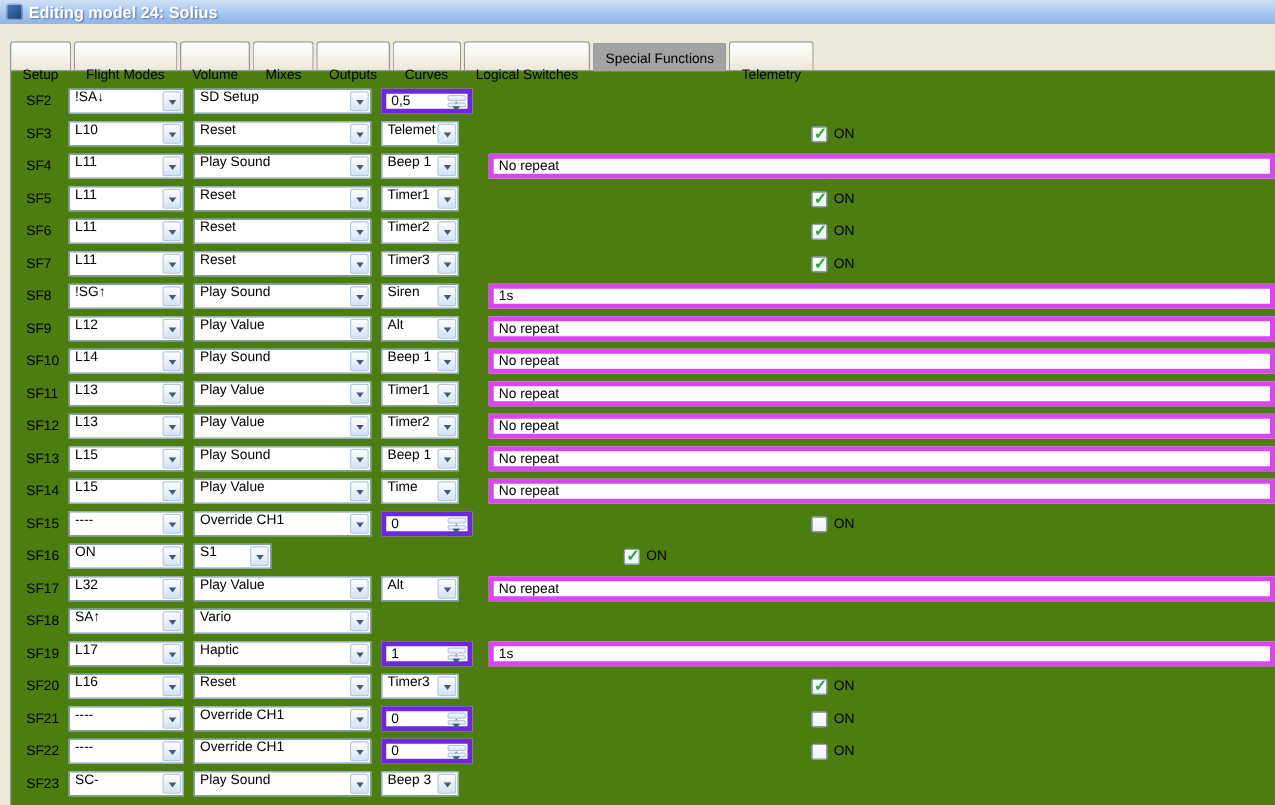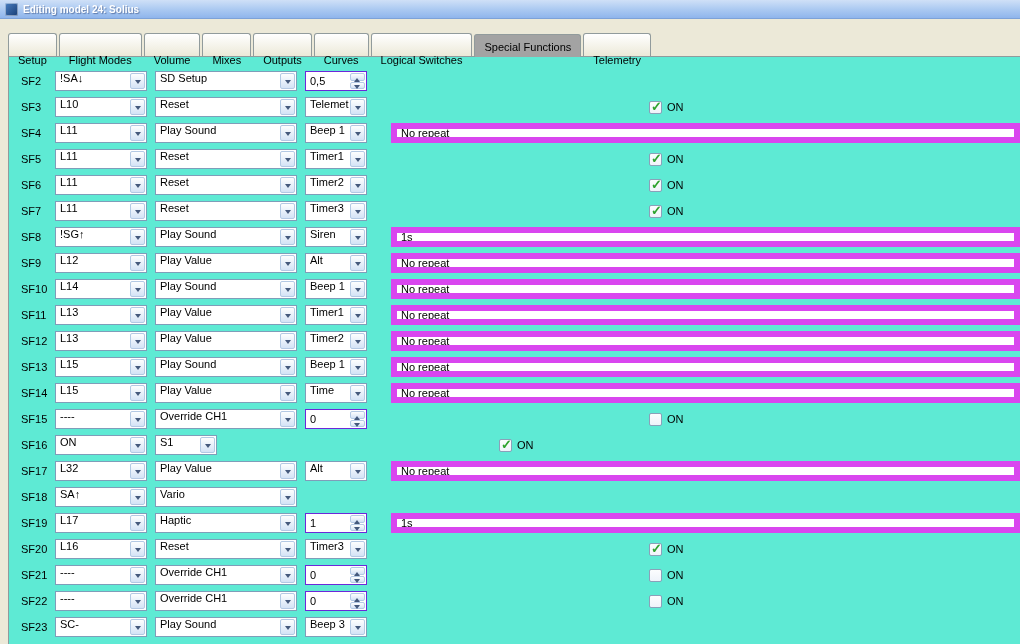--- a/index.html
+++ b/index.html
@@ -20,21 +20,21 @@
     border-bottom:1px solid #7da2d8;
   }
   .app-icon {
     width:13px; height:13px;
     background:linear-gradient(135deg,#4a7fc1,#173c74);
     border-radius:2px;
     box-shadow:inset 0 0 0 1px rgba(255,255,255,.45);
     flex:0 0 auto;
   }
   .title-text {
-    color:#fff; font-weight:bold; font-size:10px;
+    color:#fff; font-weight:bold; font-size:13px;
     text-shadow:1px 1px 1px rgba(20,40,90,.45);
     white-space:nowrap;
   }
   
   .tabbar {
     position:absolute; top:33px; left:8px; right:0;
     height:23px;
     display:flex; align-items:flex-end;
     z-index:3;
   }
@@ -53,21 +53,21 @@
     height:23px;
     padding-top:6px;
     background:#a3a3a3;
     margin-bottom:-1px;
     position:relative;
     z-index:4;
   }
   
   .pane {
     position:absolute; top:56px; left:8px; right:0; bottom:0;
-    background:#5eead4;
+    background:#4d7c0f;
     border-top:1px solid #919b9c;
     border-left:1px solid #919b9c;
     overflow:hidden;
   }
   .rows { padding:11px 0 0 12px; }
   .row { display:flex; align-items:center; height:26px; }
   .lbl { width:34px; flex:0 0 auto; }
   .c1 { width:92px;  flex:0 0 auto; margin-right:8px; }
   .c2 { width:142px; flex:0 0 auto; margin-right:8px; }
   .c3 { width:62px;  flex:0 0 auto; margin-right:8px; }
@@ -92,22 +92,22 @@
     display:flex; align-items:center; justify-content:center;
   }
   .cbtn::after {
     content:"";
     border:3px solid transparent;
     border-top:4px solid #44597c;
     margin-top:4px;
   }
   
   .spin {
-    height:20px; width:62px;
-    border:1px solid #6d28d9;
+    height:20px; width:73px;
+    border:4px solid #6d28d9;
     background:#fff;
     display:flex;
   }
   .spin .txt { flex:1; padding:0 4px; display:flex; align-items:center; overflow:hidden; }
   .sbtns { width:15px; margin:1px; display:flex; flex-direction:column; gap:1px; flex:0 0 auto; }
   .sb {
     flex:1;
     background:linear-gradient(to bottom,#fdfefe,#d4e3f6);
     border:1px solid #b3c9e4;
     border-radius:2px;
@@ -117,21 +117,21 @@
     content:""; position:absolute; left:3px; top:1px;
     border:3px solid transparent; border-bottom:4px solid #44597c;
   }
   .sb.down::after {
     content:""; position:absolute; left:3px; top:2px;
     border:3px solid transparent; border-top:4px solid #44597c;
   }
   
   .tfield {
     flex:1; height:20px;
-    border:6px solid #d946ef;
+    border:4px solid #d946ef;
     background:#fff;
     display:flex; align-items:center;
     padding:0 4px;
     white-space:nowrap; overflow:hidden;
   }
   
   .checkwrap { display:flex; align-items:center; gap:5px; margin-left:258px; }
   .cb {
     width:13px; height:13px;
     background:linear-gradient(to bottom,#fcfdfe,#eef3fa);

